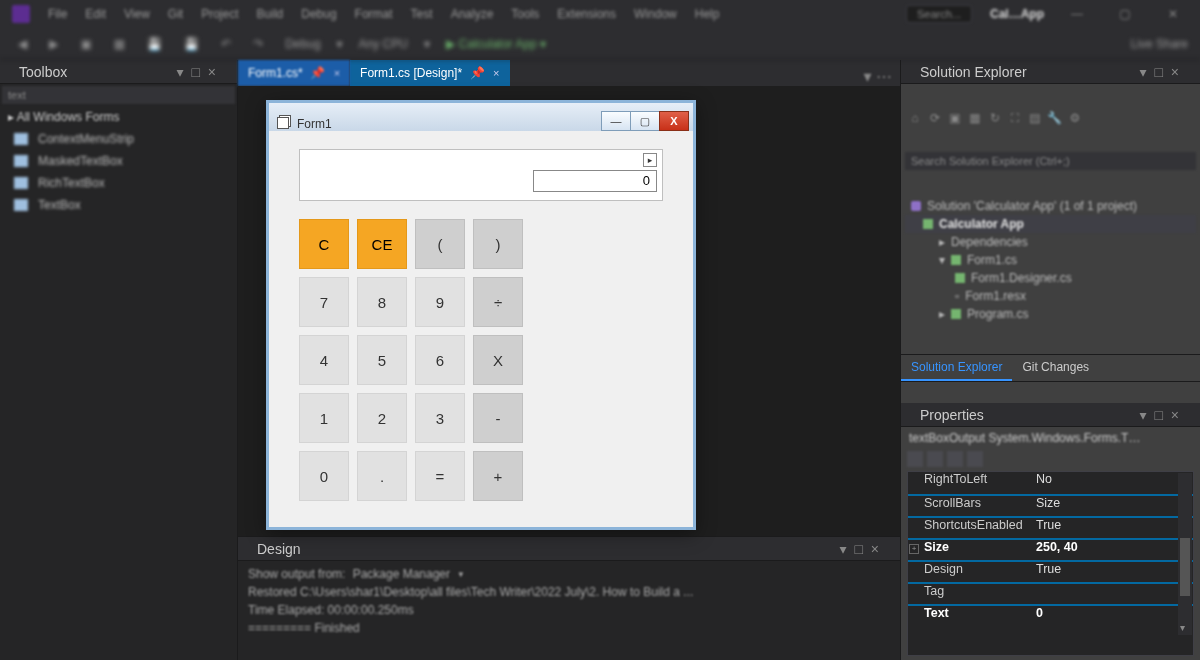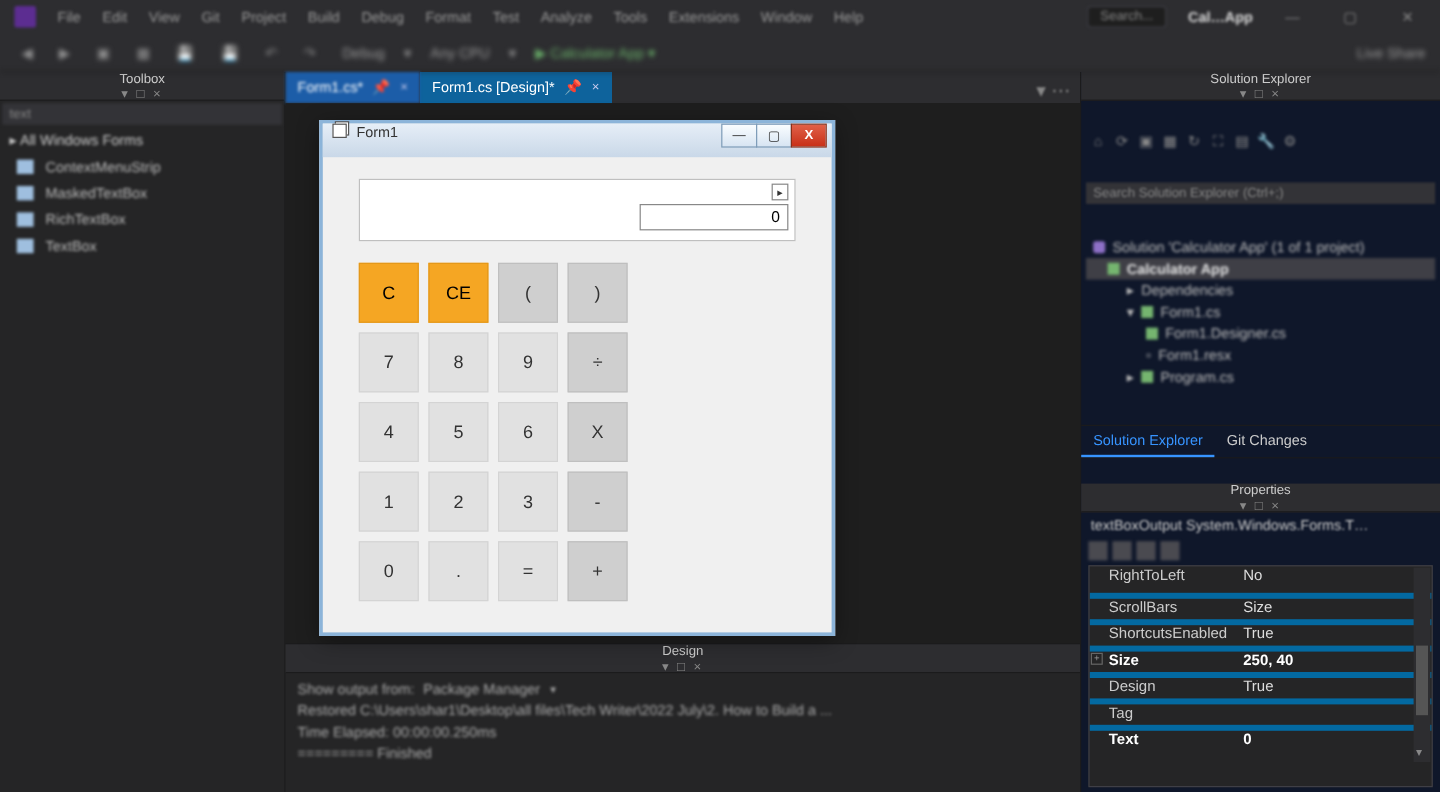--- a/index.html
+++ b/index.html
@@ -7,72 +7,72 @@
   .menubar { height: 28px; display: flex; align-items: center; gap: 18px; padding: 0 12px; font-size: 12px; color: #999; filter: blur(1.5px); }
   .menubar .vs-icon { width: 18px; height: 18px; background: #5c2d91; border-radius: 2px; position: relative; }
   .menubar .search { margin-left: auto; background: #1e1e1e; border: 1px solid #3f3f46; border-radius: 3px; padding: 2px 10px; font-size: 11px; color: #888; }
   .menubar .proj { font-weight: 600; color: #ddd; }
   .menubar .winbtn { width: 30px; text-align: center; color: #888; }
   .toolbar { height: 32px; display: flex; align-items: center; gap: 10px; padding: 0 12px; font-size: 12px; color: #999; border-bottom: 1px solid #1b1b1c; filter: blur(2px); }
   .toolbar .btn { padding: 2px 6px; }
   .toolbar .run { color: #6bb36b; }
   .main { display: flex; height: calc(660px - 60px); }
   .toolbox { width: 238px; background: #252526; border-right: 1px solid #1b1b1c; display: flex; flex-direction: column; }
-  .panel-hdr { height: 24px; display: flex; align-items: center; justify-content: space-between; padding: 0 19px; font-size: 11px; color: #ccc; background: #2d2d30; border-bottom: 1px solid #1b1b1c; flex-direction: column; }
+  .panel-hdr { height: 24px; display: flex; align-items: center; justify-content: space-between; padding: 0 19px; font-size: 14px; color: #ccc; background: #2d2d30; border-bottom: 1px solid #1b1b1c; }
   .panel-hdr .dots { color: #888; letter-spacing: 2px; }
   .toolbox-filter { background: #333337; margin: 2px; padding: 3px 6px; font-size: 11px; color: #888; filter: blur(1.2px); }
   .toolbox-cat { padding: 4px 8px; font-size: 12px; color: #ccc; filter: blur(1.2px); }
   .toolbox-item { display: flex; align-items: center; gap: 10px; padding: 4px 14px; font-size: 12px; color: #bbb; filter: blur(1.4px); }
   .toolbox-item .ticon { width: 14px; height: 12px; background: #9fbfdf; }
   .center { flex: 1; display: flex; flex-direction: column; background: #1e1e1e; min-width: 0; }
   .tabs { height: 26px; display: flex; align-items: flex-end; background: #2d2d30; }
   .tab { height: 26px; display: flex; align-items: center; gap: 8px; padding: 0 10px; font-size: 12px; color: #ccc; margin-top: 42px; }
   .tab1 { background: #1c5da8; color: #fff; filter: blur(1.2px); }
   .tab2 { background: #0e639c; color: #fff; }
   .tab .x { font-size: 11px; color: #cce; }
   .tabs .pin { margin-left: auto; margin-right: 8px; color: #888; filter: blur(1px); }
   .designer { flex: 1; background: #1e1e1e; position: relative; }
   .form-window { position: absolute; left: 28px; top: 14px; width: 430px; border: 3px solid #8cb4d9; background: #f0f0f0; box-shadow: 0 4px 18px rgba(0,0,0,.4); }
-  .form-titlebar { height: 28px; background: linear-gradient(#e6eef7,#c9d8e8); display: flex; align-items: flex-start; padding: 0 4px 0 8px; font-size: 12px; color: #333; }
+  .form-titlebar { height: 28px; background: linear-gradient(#e6eef7,#c9d8e8); display: flex; align-items: flex-end; padding: 0 4px 0 8px; font-size: 12px; color: #333; }
   .form-title-icon { width: 14px; height: 14px; margin-right: 6px; display: inline-block; }
   .form-title-icon::before { content: ""; display: block; width: 10px; height: 10px; border: 1px solid #555; background: #fff; box-shadow: 2px -2px 0 -1px #fff, 2px -2px 0 0 #555; }
   .winbtns { margin-left: auto; display: flex; height: 20px; }
   .wbtn { width: 30px; height: 20px; border: 1px solid #7f9db9; background: linear-gradient(#fafdff,#d7e4f2); display: flex; align-items: center; justify-content: center; font-size: 11px; color: #333; margin-left: -1px; }
   .wbtn.close { background: linear-gradient(#e06048,#c83018); color: #fff; font-weight: 700; border-color: #8a2f18; }
   .form-body { padding: 18px 30px 26px; }
   .display { border: 1px solid #bfbfbf; height: 52px; margin-bottom: 18px; position: relative; background: #fff; }
   .display .arrowbox { position: absolute; right: 5px; top: 3px; width: 14px; height: 14px; border: 1px solid #888; font-size: 9px; display: flex; align-items: center; justify-content: center; color: #333; background: #fff; }
   .display .numbox { position: absolute; right: 5px; top: 20px; width: 124px; height: 22px; border: 1px solid #888; background: #fff; text-align: right; padding: 2px 6px; font-size: 13px; color: #000; }
   .grid { display: grid; grid-template-columns: repeat(4, 50px); grid-auto-rows: 50px; gap: 8px; }
   .cbtn { background: #e1e1e1; display: flex; align-items: center; justify-content: center; font-size: 15px; color: #333; border: 1px solid #d4d4d4; }
   .cbtn.orange { background: #f5a623; color: #000; font-weight: 500; border-color: #e4981a; }
   .cbtn.darker { background: #cfcfcf; border-color: #bfbfbf; }
   .output-panel { height: 124px; background: #252526; border-top: 1px solid #1b1b1c; }
   .output-body { padding: 4px 10px; font-size: 12px; color: #aaa; font-family: Consolas, monospace; filter: blur(1.3px); line-height: 1.5; }
-  .right { width: 300px; display: flex; flex-direction: column; background: #0f172a; border-left: 1px solid #1b1b1c; gap: 21px; }
+  .right { width: 300px; display: flex; flex-direction: column; background: #404040; border-left: 1px solid #1b1b1c; gap: 21px; }
   .sol-toolbar { height: 26px; display: flex; align-items: center; gap: 4px; padding: 0 6px; font-size: 12px; color: #888; filter: blur(1.3px); }
   .sol-toolbar span { display: inline-block; width: 16px; text-align: center; }
   .sol-search { margin: 0 4px 4px; background: #333337; padding: 3px 6px; font-size: 11px; color: #888; filter: blur(1.1px); }
   .tree { font-size: 12px; padding: 2px 4px 10px; color: #bbb; filter: blur(1.2px); flex: 0 0 auto; }
   .tree .row { display: flex; align-items: center; gap: 6px; padding: 2px 2px 2px 6px; white-space: nowrap; }
   .tree .row.sel { background: #3f3f46; }
   .tree .i1 { padding-left: 18px; } .tree .i2 { padding-left: 34px; } .tree .i3 { padding-left: 50px; }
   .tree .sq { display: inline-block; width: 10px; height: 10px; background: #75b56f; }
   .tree .sq.p { background: #8e70c7; border-radius: 2px; }
   .tree .bold { color: #e6e6e6; font-weight: 600; }
   .sub-tabs { display: flex; font-size: 12px; border-top: 1px solid #1b1b1c; border-bottom: 1px solid #1b1b1c; }
   .sub-tab { padding: 5px 10px; color: #ccc; }
   .sub-tab.active { color: #3794ff; border-bottom: 2px solid #3794ff; }
   .props { flex: 1; display: flex; flex-direction: column; min-height: 0; }
   .props-hdr { filter: blur(1.1px); padding: 4px 8px; font-size: 12px; color: #ccc; }
   .props-tb { filter: blur(1.3px); display: flex; gap: 4px; padding: 2px 6px; }
   .props-tb span { display: inline-block; width: 16px; height: 16px; background: #4a4a50; }
   .prop-grid { flex: 1; overflow: hidden; font-size: 12.5px; margin: 2px 6px 4px; border: 1px solid #3f3f46; position: relative; background: #252526; }
   .prop-row { display: flex; height: 22px; align-items: flex-start; }
-  .prop-row + .prop-row { border-top: 5px solid #0369a1; }
+  .prop-row + .prop-row { border-top: 2px solid #0369a1; }
   .prop-k { width: 128px; padding-left: 16px; color: #ccc; }
   .prop-v { flex: 1; color: #ddd; }
   .prop-row.bold .prop-k, .prop-row.bold .prop-v { font-weight: 700; color: #fff; }
   .exp { position: absolute; left: 1px; width: 10px; height: 10px; border: 1px solid #666; font-size: 8px; line-height: 8px; text-align: center; color: #999; top: 72px; }
   .props-scroll { position: absolute; right: 1px; top: 1px; bottom: 20px; width: 14px; background: #2d2d30; }
   .props-scroll .thumb { position: absolute; left: 2px; right: 2px; top: 40%; height: 36%; background: #555; }
   .props-scroll::after { content: "▾"; position: absolute; bottom: 2px; left: 2px; color: #888; font-size: 10px; }
 </style>
 </head>
 <body>

